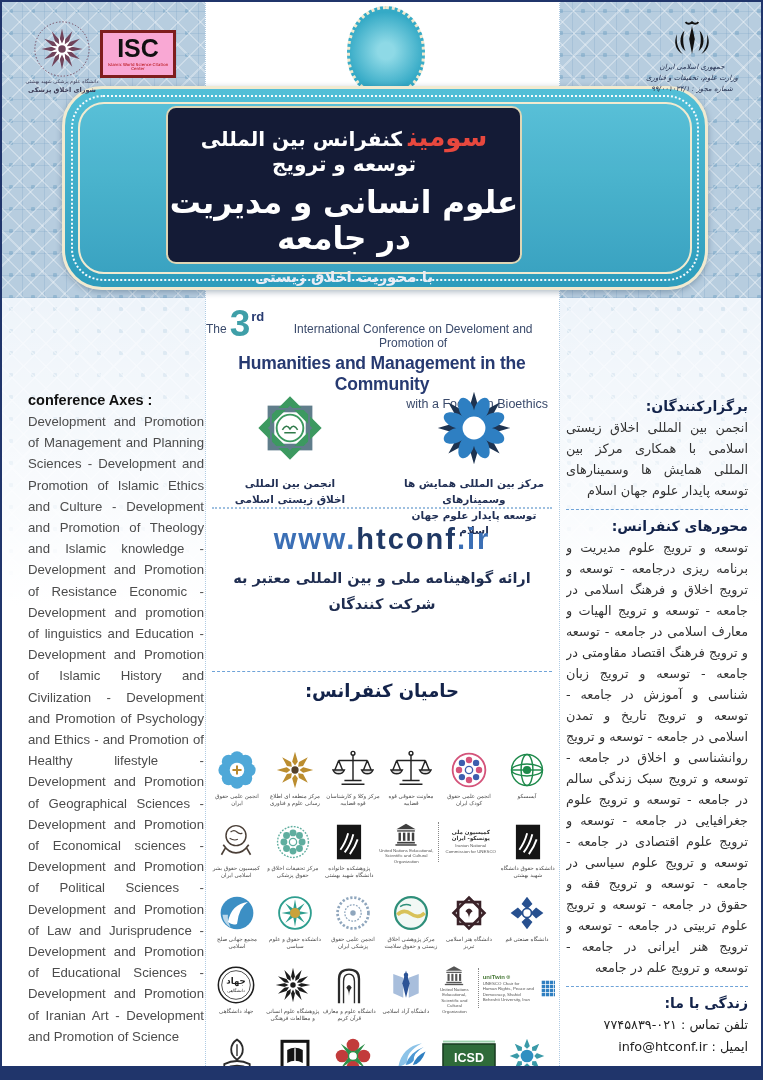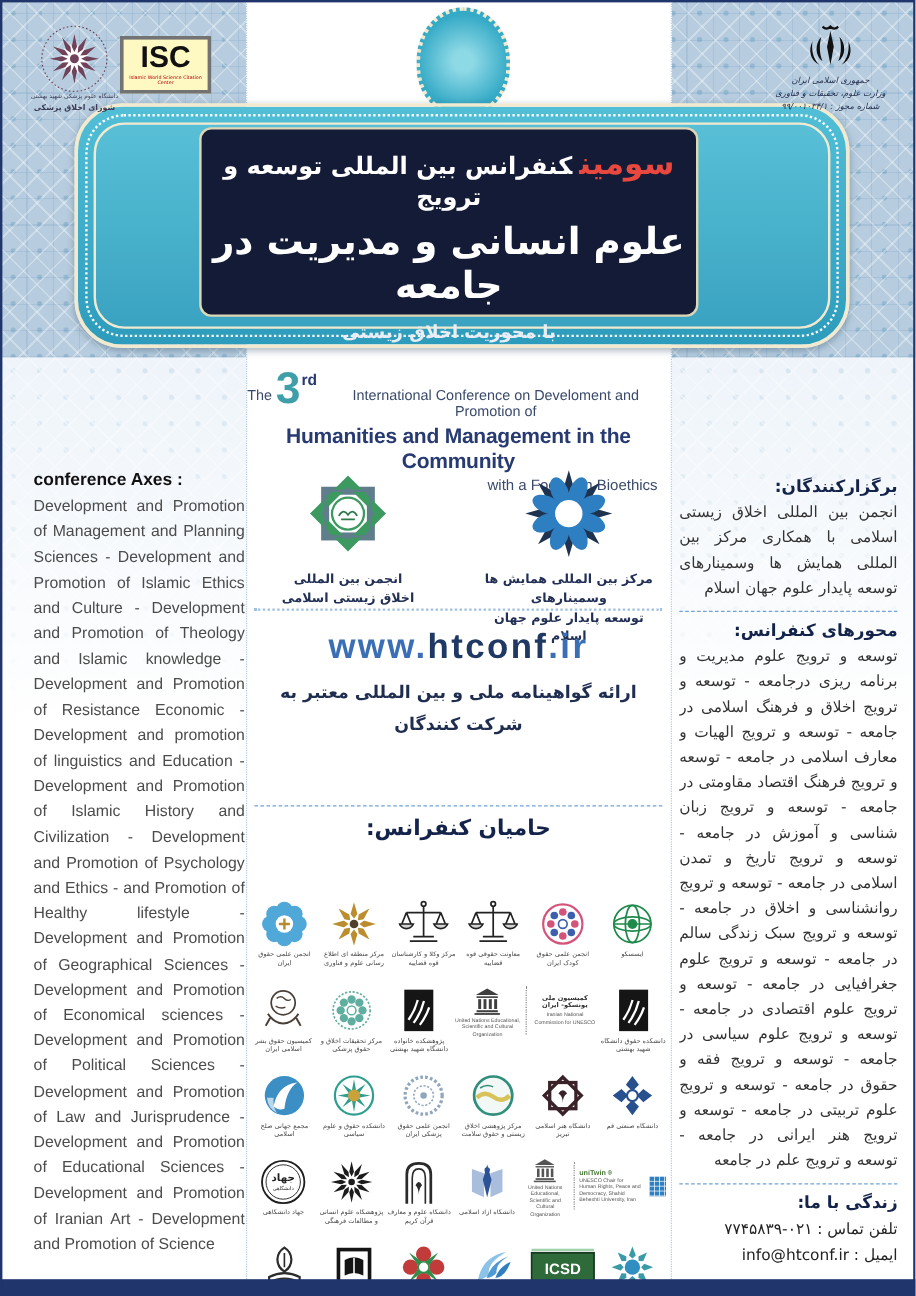--- a/index.html
+++ b/index.html
@@ -29,31 +29,31 @@
   
   .medal{width:86px;height:86px;border-radius:50%;background:radial-gradient(circle,#7fd3e2 20%,#35aac6 65%);
     border:3px dotted #f1ead0;z-index:3;}
   .finial{left:347px;top:6px;width:72px;height:84px;border-radius:50% 50% 45% 45%;
     background:radial-gradient(circle,#8ed9e6 15%,#35aac6 70%);border:3px dotted #f1ead0;z-index:3;}
   .frame{left:62px;top:86px;width:640px;height:198px;border-radius:40px;
     background:linear-gradient(180deg,#52bfd7,#2d9cbc);border:3px solid #f1ead0;
     box-shadow:0 2px 6px rgba(30,60,90,.35);z-index:4;}
   .frame:before{content:"";position:absolute;inset:6px;border:2.5px dotted rgba(255,255,255,.95);border-radius:32px;}
   .frame:after{content:"";position:absolute;inset:13px;border:2px solid #f1ead0;border-radius:26px;background:rgba(255,255,255,.05);}
-  .plate{left:166px;top:106px;width:416px;height:158px;background:#141b36;border-radius:10px;
+  .plate{left:166px;top:106px;width:356px;height:158px;background:#141b36;border-radius:10px;
     border:2px solid #ded6b5;z-index:5;text-align:center;direction:rtl;padding-top:14px;box-sizing:border-box;}
   .plate .l1{font-size:20px;font-weight:bold;color:#fff;letter-spacing:.5px;}
   .plate .l1 .hl{color:#e8483e;font-size:26px;margin-left:6px;}
   .plate .l2{font-size:31px;font-weight:bold;color:#fff;margin-top:8px;}
   .plate .l3{font-size:15px;font-weight:bold;color:#e9edf5;margin-top:12px;}
   
   .seal{left:16px;top:20px;width:92px;text-align:center;z-index:6;color:#3a3a55;}
   .seal .rt{font-size:5px;line-height:1.3;}
   .seal .cap{font-size:6.5px;font-weight:bold;margin-top:1px;}
-  .iscbox{left:100px;top:30px;width:76px;height:48px;background:#fef9c3;border:3px solid #737373;
+  .iscbox{left:100px;top:30px;width:76px;height:48px;background:#f9a8d4;border:3px solid #7f1d1d;
     z-index:6;text-align:center;box-sizing:border-box;}
   .iscbox .t{font-size:25px;font-weight:900;color:#111;line-height:30px;font-family:"Liberation Sans",sans-serif;}
   .iscbox .s{font-size:4px;color:#b00000;line-height:1.1;}
   .gov{left:632px;top:16px;width:120px;text-align:center;z-index:6;color:#25304f;}
   .gov .gl{font-size:7px;line-height:11px;font-style:italic;}
   
   .etitle{left:206px;top:299px;width:352px;text-align:center;font-family:"Liberation Sans","DejaVu Sans",sans-serif;}
   .etitle .r1{display:flex;align-items:flex-start;justify-content:center;color:#3a4a6b;font-size:12px;padding-top:10px;}
   .etitle .r1 .the{margin-top:13px;text-align:right;}
   .etitle .r1 .big3{font-size:37px;line-height:30px;font-weight:bold;color:#3f9fa8;margin:0 1px 0 3px;}

